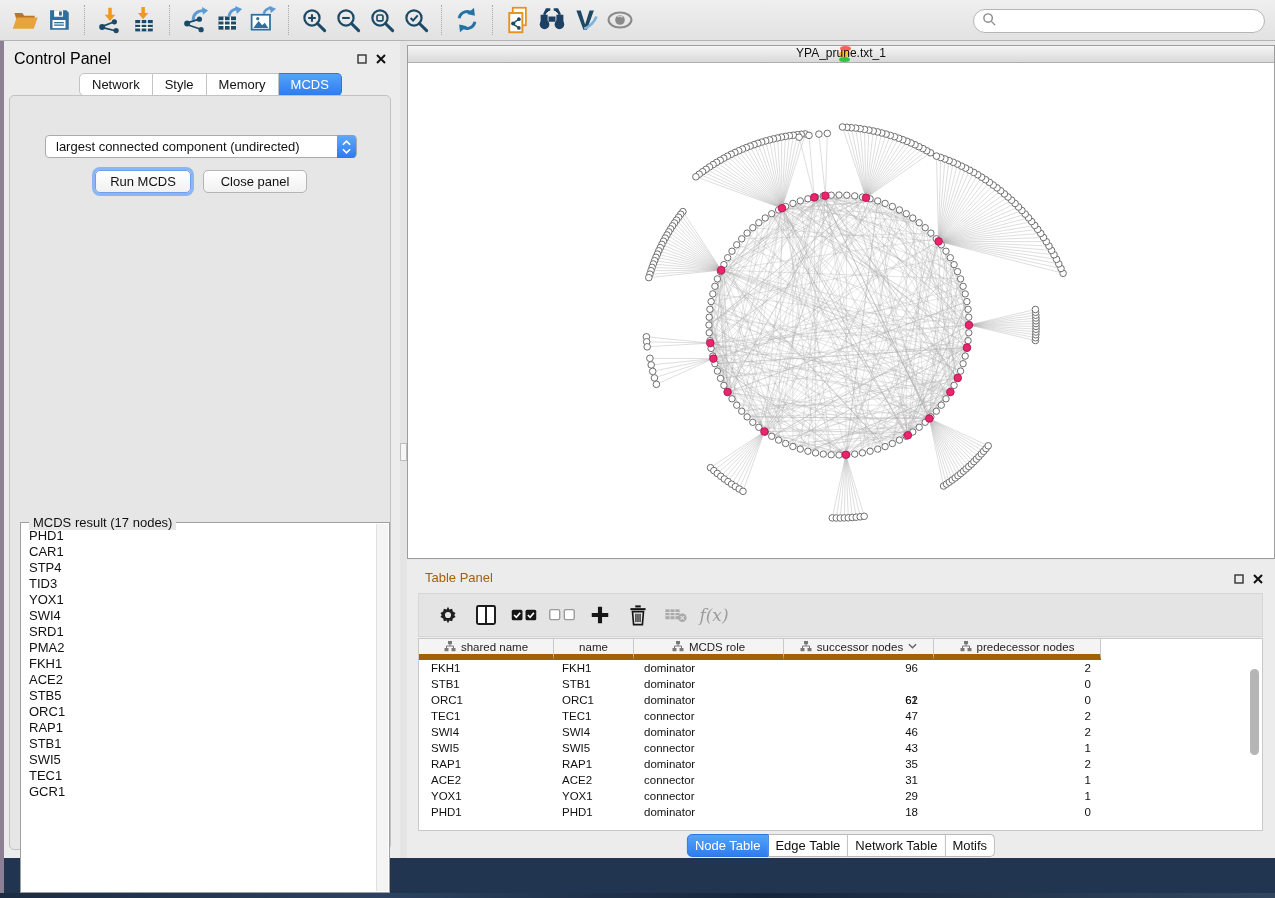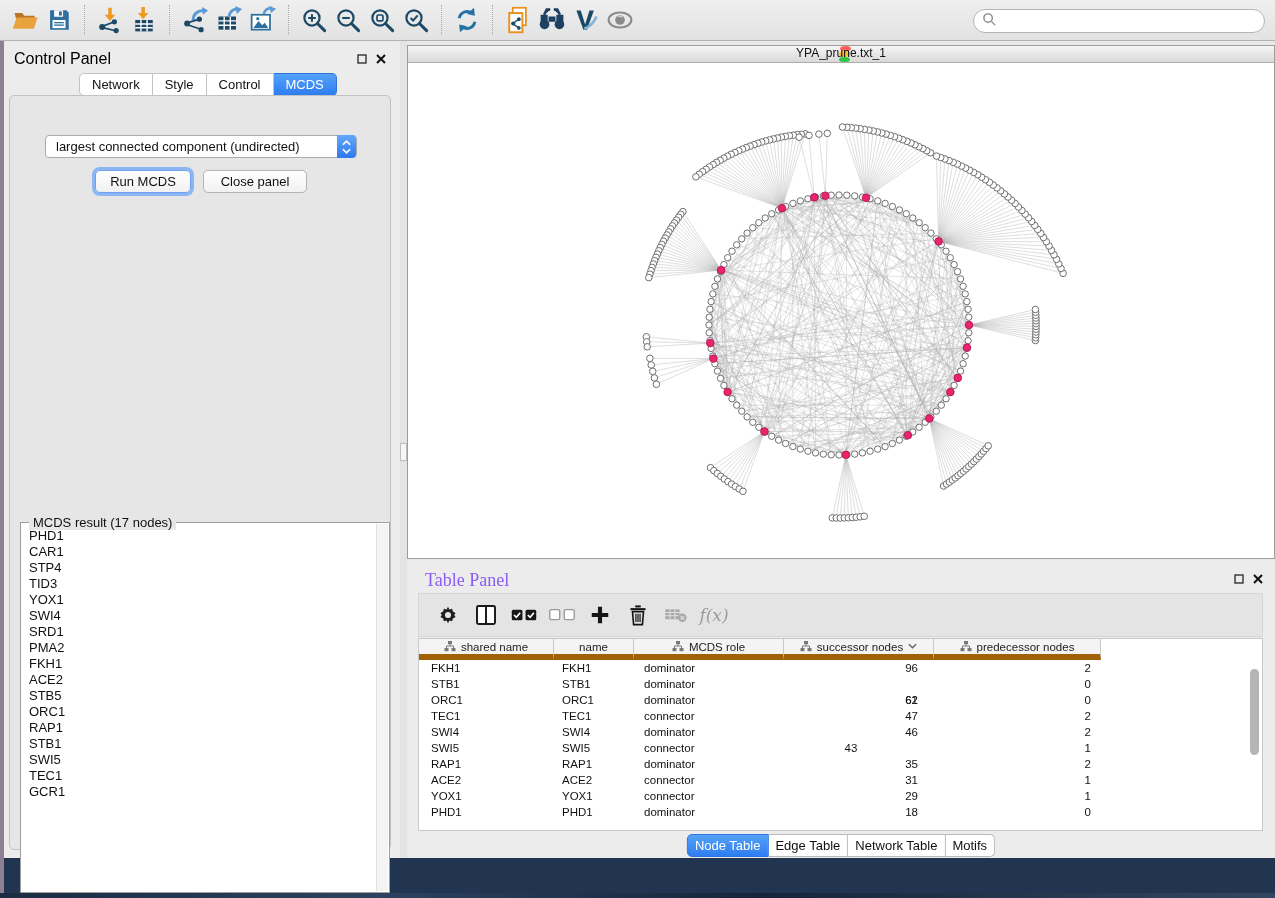--- a/index.html
+++ b/index.html
@@ -13,21 +13,21 @@
     background:linear-gradient(#efefef,#e2e2e2); border-bottom:1px solid #b3b3b3;
     display:flex; align-items:center; padding-left:8px; }
   .tb-ic { width:34px; height:32px; display:flex; align-items:center; justify-content:center; }
   .tb-sep { width:1px; height:30px; margin:0 8px; border-left:1px dotted #a8a8a8; }
   .searchbox { right:10px; top:9px; width:292px; height:24px; background:#fff;
     border:1px solid #b5b5b5; border-radius:12px; display:flex; align-items:center; padding-left:8px; }
 
   
   .left-strip { left:0; top:41px; width:4px; height:852px; background:#8d7f94; }
   .cpanel { left:4px; top:41px; width:396px; height:817px; background:#ececec; }
-  .panel-title { font-size:18px; color:#8b5cf6;font-family:Liberation Serif, serif; }
+  .panel-title { font-size:13px; color:#a16207; }
   .win-btns { display:flex; gap:9px; align-items:center; }
   .tabbar { left:75px; top:32px; height:23px; display:flex; }
   .tab { height:23px; background:#fff; border:1px solid #c3c3c3; border-left:none;
     font-size:13px; color:#111; display:flex; align-items:center; justify-content:center; padding:4px 12px; }
   .tab.first { border-left:1px solid #c3c3c3; border-radius:5px 0 0 5px; }
   .tab.last  { border-radius:0 5px 5px 0; }
   .tab.active { background:linear-gradient(#55a2f8,#2e7df0); color:#fff; border-color:#2e74dd; }
   .cpage { left:5px; top:54px; width:382px; height:755px; background:#e6e6e6;
     border:1px solid #c2c2c2; border-radius:5px; }
   .optlabel { width:100%; top:18px; text-align:center; font-size:13.5px; color:#111; }
@@ -258,21 +258,21 @@
       </span>
       <span>
         <svg width="10" height="10" viewBox="0 0 10 10">
             <path d="M1 1l8 8M9 1l-8 8" stroke="#111" stroke-width="2"></path>
           </svg>
       </span>
     </div>
     <div class="abs tabbar">
       <div class="tab first">Network</div>
       <div class="tab">Style</div>
-      <div class="tab">Control</div>
+      <div class="tab">Memory</div>
       <div class="tab last active">MCDS</div>
     </div>
 
     <div class="abs cpage">
       <div class="abs dropdown">
         <span>largest connected component (undirected)</span>
         <span class="stepper">
           <svg width="9" height="6" viewBox="0 0 10 6">
               <path d="M1 5l4-4 4 4" fill="none" stroke="#fff" stroke-width="1.8"></path>
             </svg>
@@ -1348,21 +1348,21 @@
               <div style="width: 135px; padding-left: 12px;">SWI4</div>
               <div style="width: 80px; padding-left: 8px;">SWI4</div>
               <div style="width: 150px; padding-left: 10px;">dominator</div>
               <div style="width: 150px; text-align: right; padding-right: 16px;">46</div>
               <div style="width: 167px; text-align: right; padding-right: 10px;">2</div>
             </div>
             <div class="trow">
               <div style="width: 135px; padding-left: 12px;">SWI5</div>
               <div style="width: 80px; padding-left: 8px;">SWI5</div>
               <div style="width: 150px; padding-left: 10px;">connector</div>
-              <div style="width: 150px; text-align: center; padding-right: 16px;">43</div>
+              <div style="width: 150px; text-align: right; padding-right: 16px;">43</div>
               <div style="width: 167px; text-align: right; padding-right: 10px;">1</div>
             </div>
             <div class="trow">
               <div style="width: 135px; padding-left: 12px;">RAP1</div>
               <div style="width: 80px; padding-left: 8px;">RAP1</div>
               <div style="width: 150px; padding-left: 10px;">dominator</div>
               <div style="width: 150px; text-align: right; padding-right: 16px;">35</div>
               <div style="width: 167px; text-align: right; padding-right: 10px;">2</div>
             </div>
             <div class="trow">

